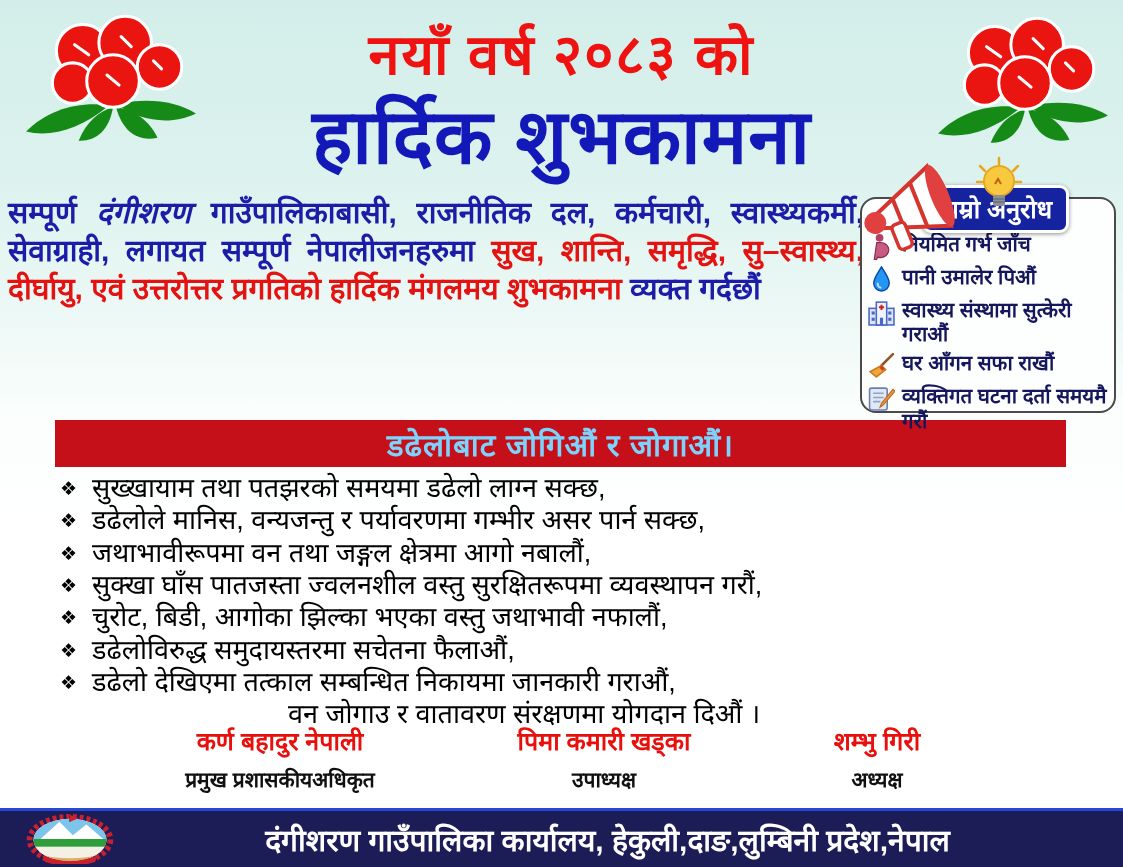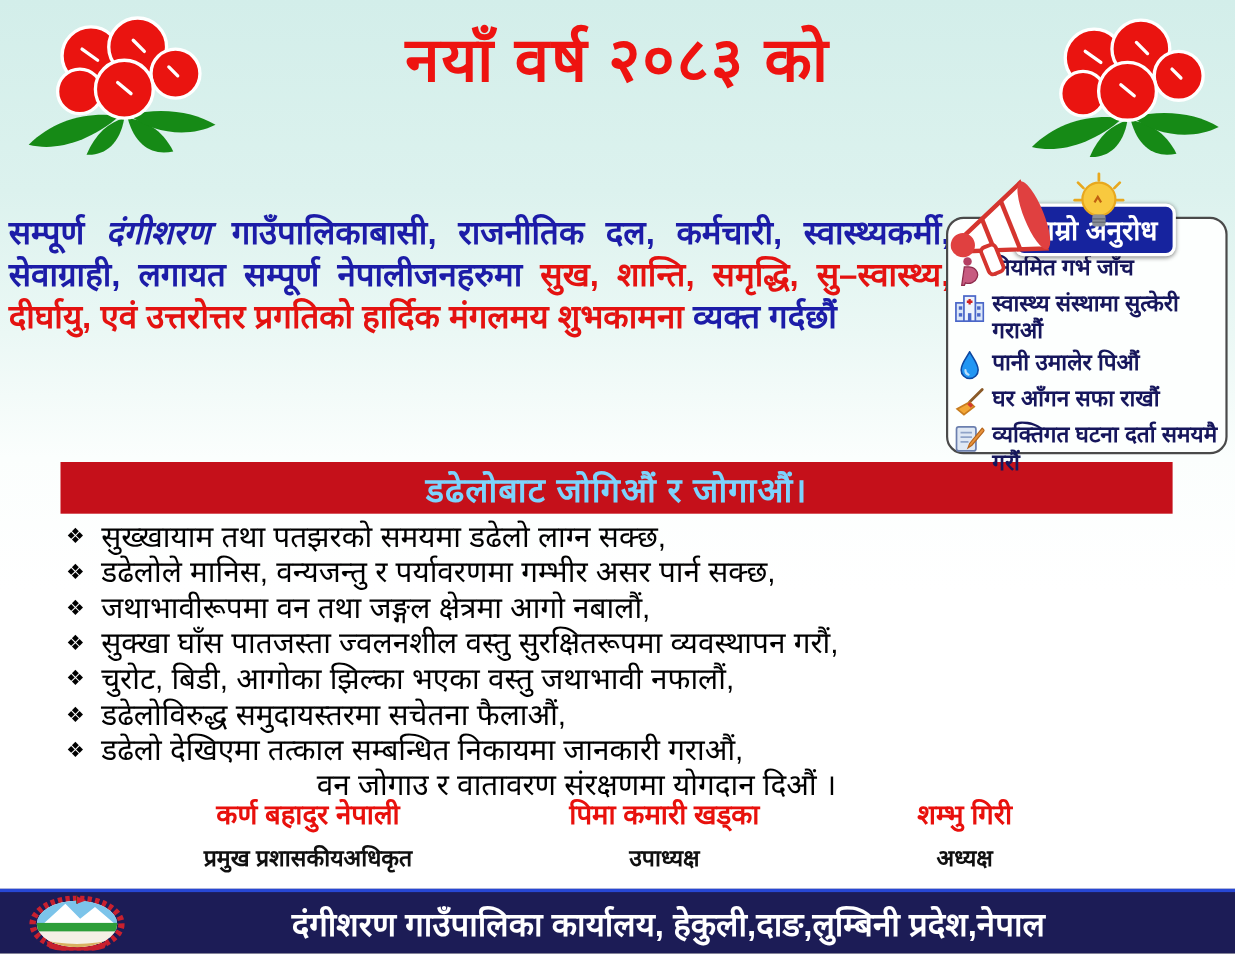--- a/index.html
+++ b/index.html
@@ -100,20 +100,21 @@
       <g stroke="#ffffff" stroke-width="3" fill="none" stroke-linecap="round">
         <path d="M54 36 l14 10"></path>
           <path d="M100 28 l10 10"></path>
           <path d="M86 66 l12 10"></path>
           <path d="M132 52 l8 8"></path>
       </g>
     </svg>
   </div>
 
   <div class="title1">नयाँ वर्ष २०८३ को</div>
+  <div class="title2">हार्दिक शुभकामना</div>
 
   <div class="greeting"><span class="seg-blue">सम्पूर्ण </span><span class="seg-name">दंगीशरण</span><span class="seg-blue"> गाउँपालिकाबासी, राजनीतिक दल, कर्मचारी, स्वास्थ्यकर्मी, सेवाग्राही, लगायत सम्पूर्ण नेपालीजनहरुमा </span><span class="seg-red">सुख, शान्ति, समृद्धि, सु–स्वास्थ्य, दीर्घायु, एवं उत्तरोत्तर प्रगतिको हार्दिक मंगलमय शुभकामना </span><span class="seg-blue">व्यक्त गर्दछौं</span></div>
 
   <div class="request-box"></div>
 
   <div class="megaphone">
     <svg viewBox="0 0 128 98" width="128" height="98">
       <g transform="rotate(-22 64 50)">
         <polygon points="30,42 96,16 96,80 30,56" fill="#ffffff" stroke="#d5352f" stroke-width="4"></polygon>
         <line x1="52" y1="34" x2="52" y2="64" stroke="#d5352f" stroke-width="4"></line>
@@ -147,41 +148,41 @@
       <span class="ricon">
         <svg viewBox="0 0 24 28" width="27" height="27">
           <circle cx="10" cy="5" r="4" fill="#b43f63"></circle>
           <path d="M9 10 C17 9 21 15 19 20 C17.5 24.5 12 26.5 8 25 L7 27.5 L4.5 27.5 L7 10 Z" fill="#c75b80" stroke="#8c2c4c" stroke-width="1.2"></path>
         </svg>
       </span>
       <span>नियमित गर्भ जाँच</span>
     </li>
     <li class="request-item">
       <span class="ricon">
+        <svg viewBox="0 0 24 28" width="27" height="27">
+          <path d="M12 1 C8 8 4 12 4 18 a8 8 0 0 0 16 0 C20 12 16 8 12 1 Z" fill="#2196f3" stroke="#0d47a1" stroke-width="1.5"></path>
+          <path d="M8 18 a4.5 4.5 0 0 0 3 4.5" stroke="#bbdefb" stroke-width="2" fill="none" stroke-linecap="round"></path>
+        </svg>
+      </span>
+      <span>पानी उमालेर पिऔं</span>
+    </li>
+    <li class="request-item">
+      <span class="ricon">
         <svg viewBox="0 0 26 26" width="27" height="27">
           <rect x="1" y="9" width="24" height="16" fill="#dbe7f8" stroke="#4a66c8" stroke-width="1.5"></rect>
           <rect x="8" y="3" width="10" height="22" fill="#eef4fd" stroke="#4a66c8" stroke-width="1.5"></rect>
           <path d="M13 5.5 v5 M10.5 8 h5" stroke="#d02020" stroke-width="2"></path>
           <rect x="3.5" y="12" width="3" height="3" fill="#4a66c8"></rect>
             <rect x="3.5" y="18" width="3" height="3" fill="#4a66c8"></rect>
           <rect x="19.5" y="12" width="3" height="3" fill="#4a66c8"></rect>
             <rect x="19.5" y="18" width="3" height="3" fill="#4a66c8"></rect>
           <rect x="11.5" y="18" width="3" height="7" fill="#4a66c8"></rect>
         </svg>
       </span>
       <span>स्वास्थ्य संस्थामा सुत्केरी गराऔं</span>
-    </li>
-    <li class="request-item">
-      <span class="ricon">
-        <svg viewBox="0 0 24 28" width="27" height="27">
-          <path d="M12 1 C8 8 4 12 4 18 a8 8 0 0 0 16 0 C20 12 16 8 12 1 Z" fill="#2196f3" stroke="#0d47a1" stroke-width="1.5"></path>
-          <path d="M8 18 a4.5 4.5 0 0 0 3 4.5" stroke="#bbdefb" stroke-width="2" fill="none" stroke-linecap="round"></path>
-        </svg>
-      </span>
-      <span>पानी उमालेर पिऔं</span>
     </li>
     <li class="request-item">
       <span class="ricon">
         <svg viewBox="0 0 26 26" width="27" height="27">
           <line x1="24" y1="2" x2="13" y2="13" stroke="#8a5a28" stroke-width="2.5" stroke-linecap="round"></line>
           <polygon points="13,13 17,17 8,24 2,19" fill="#f2a635" stroke="#c87d20" stroke-width="1.5"></polygon>
           <line x1="12" y1="14" x2="15" y2="17" stroke="#d23a2e" stroke-width="3"></line>
         </svg>
       </span>
       <span>घर आँगन सफा राखौं</span>

